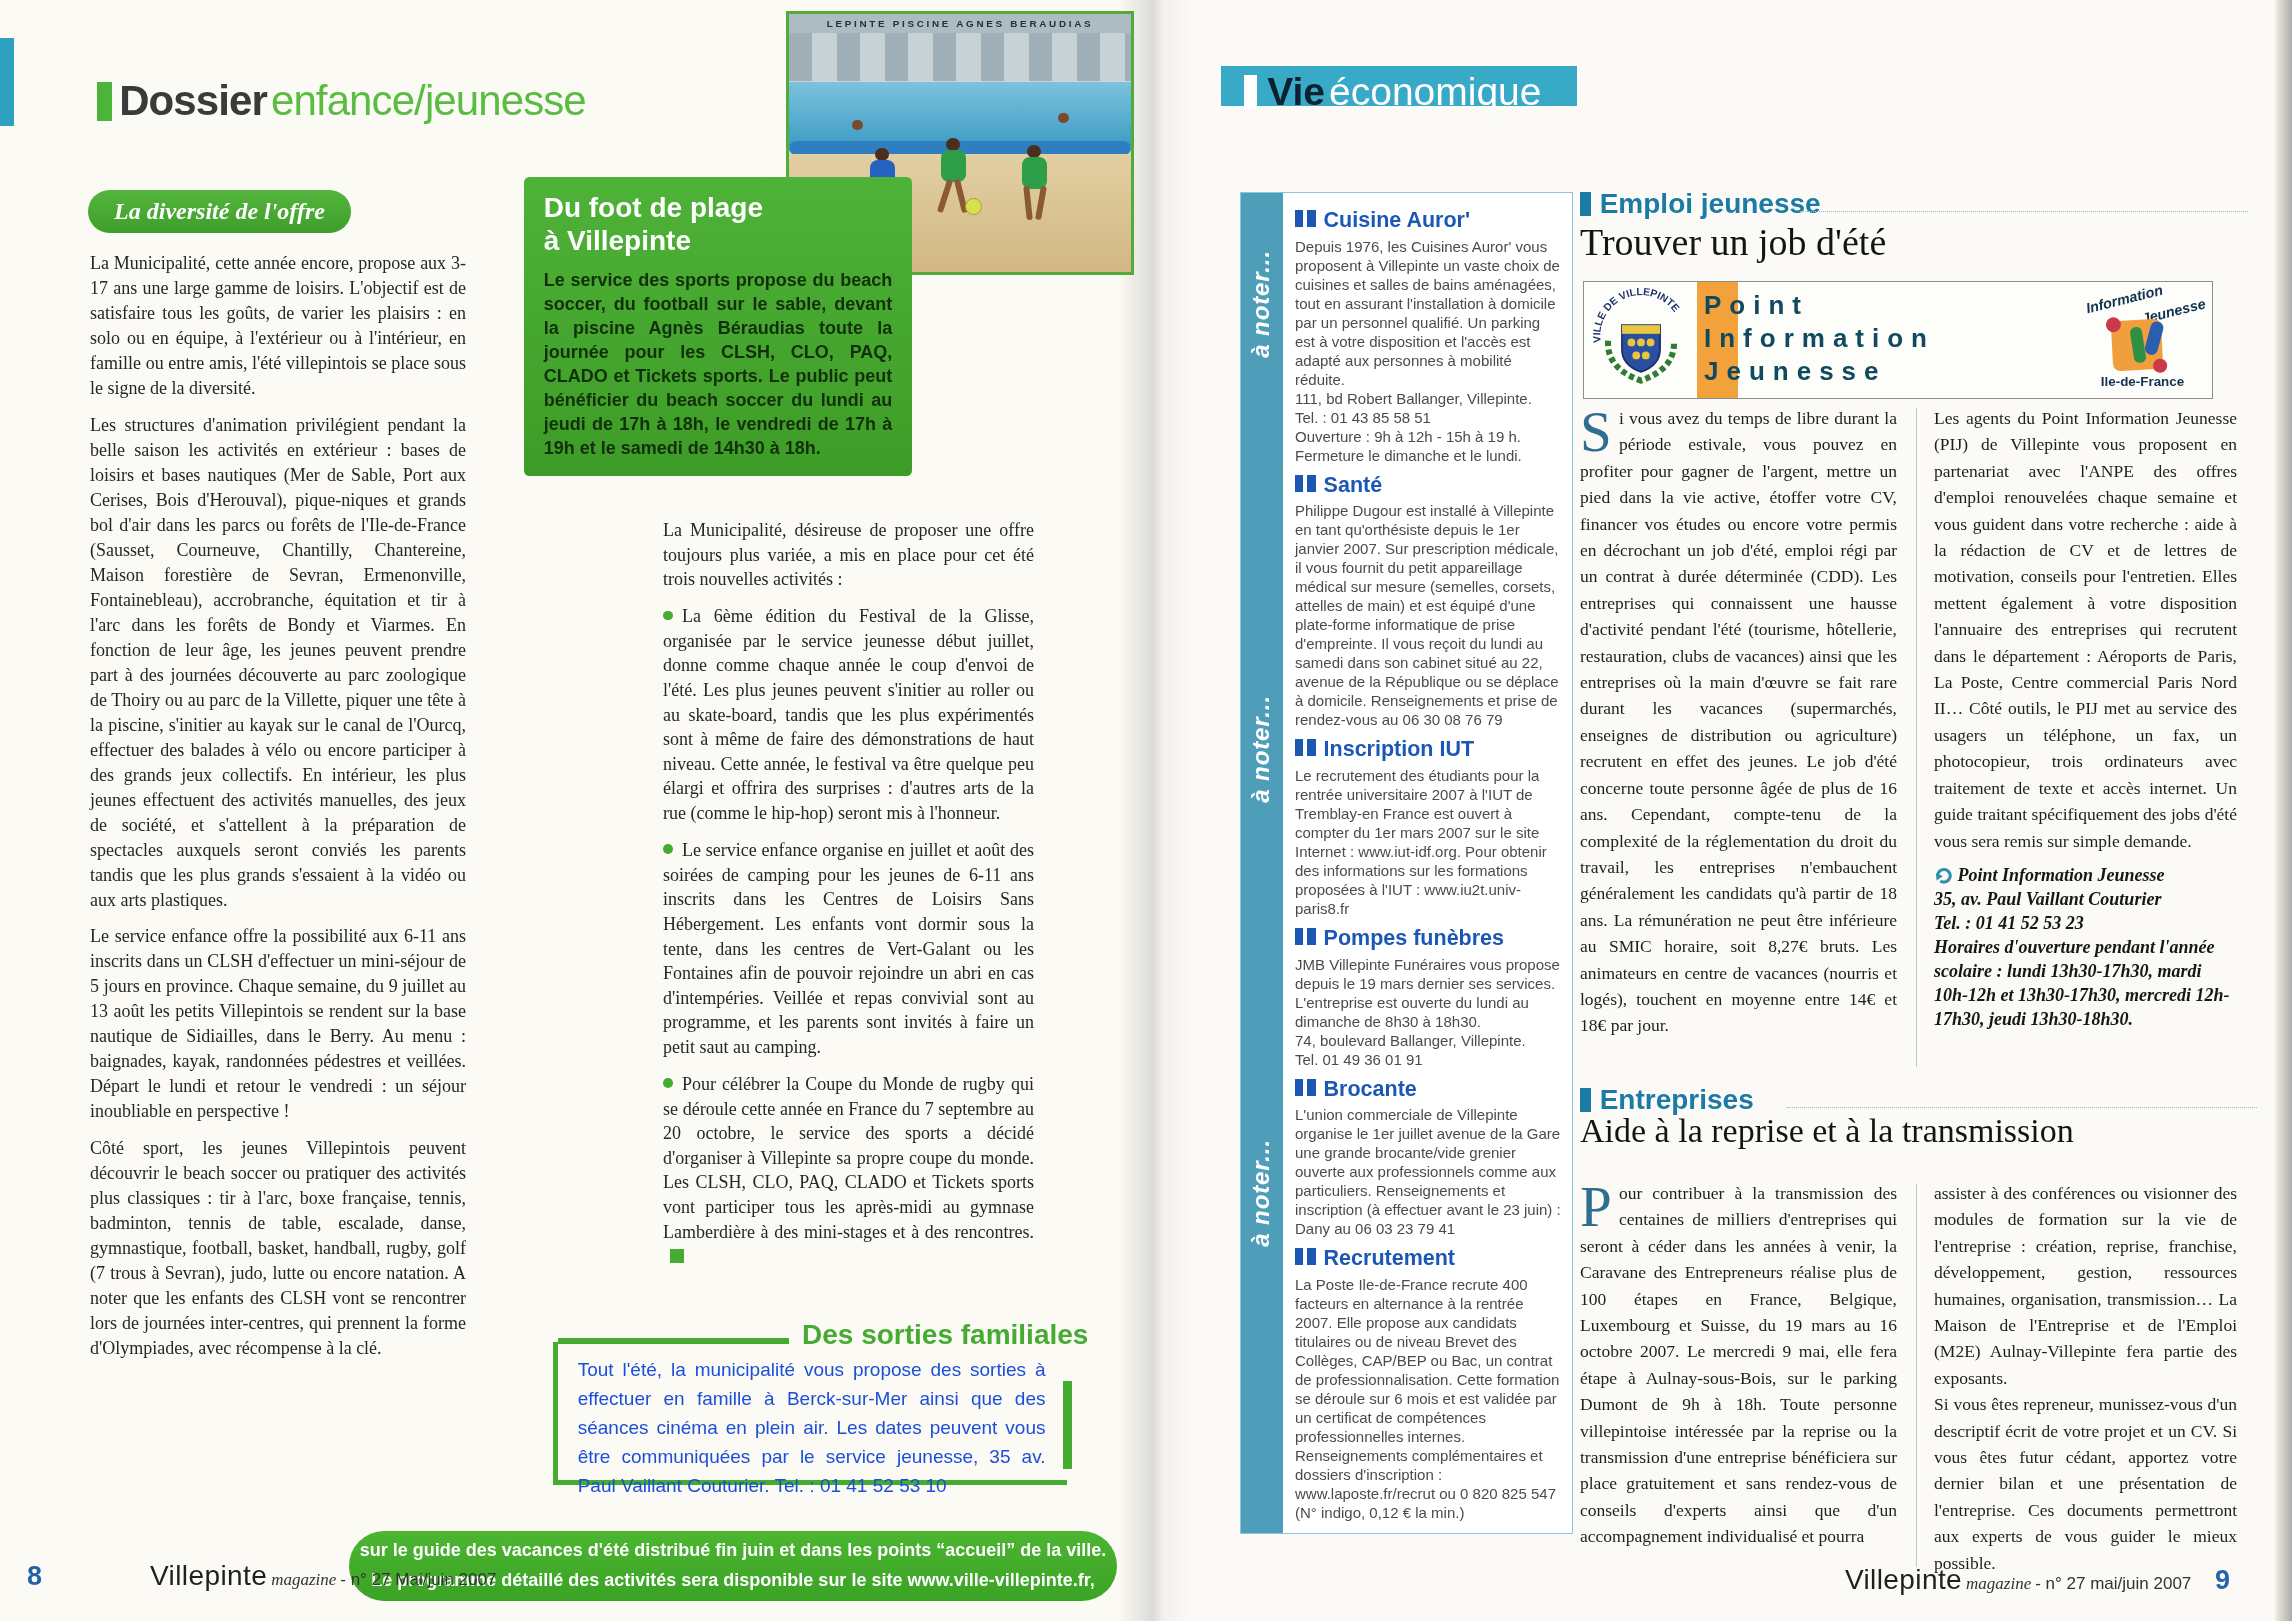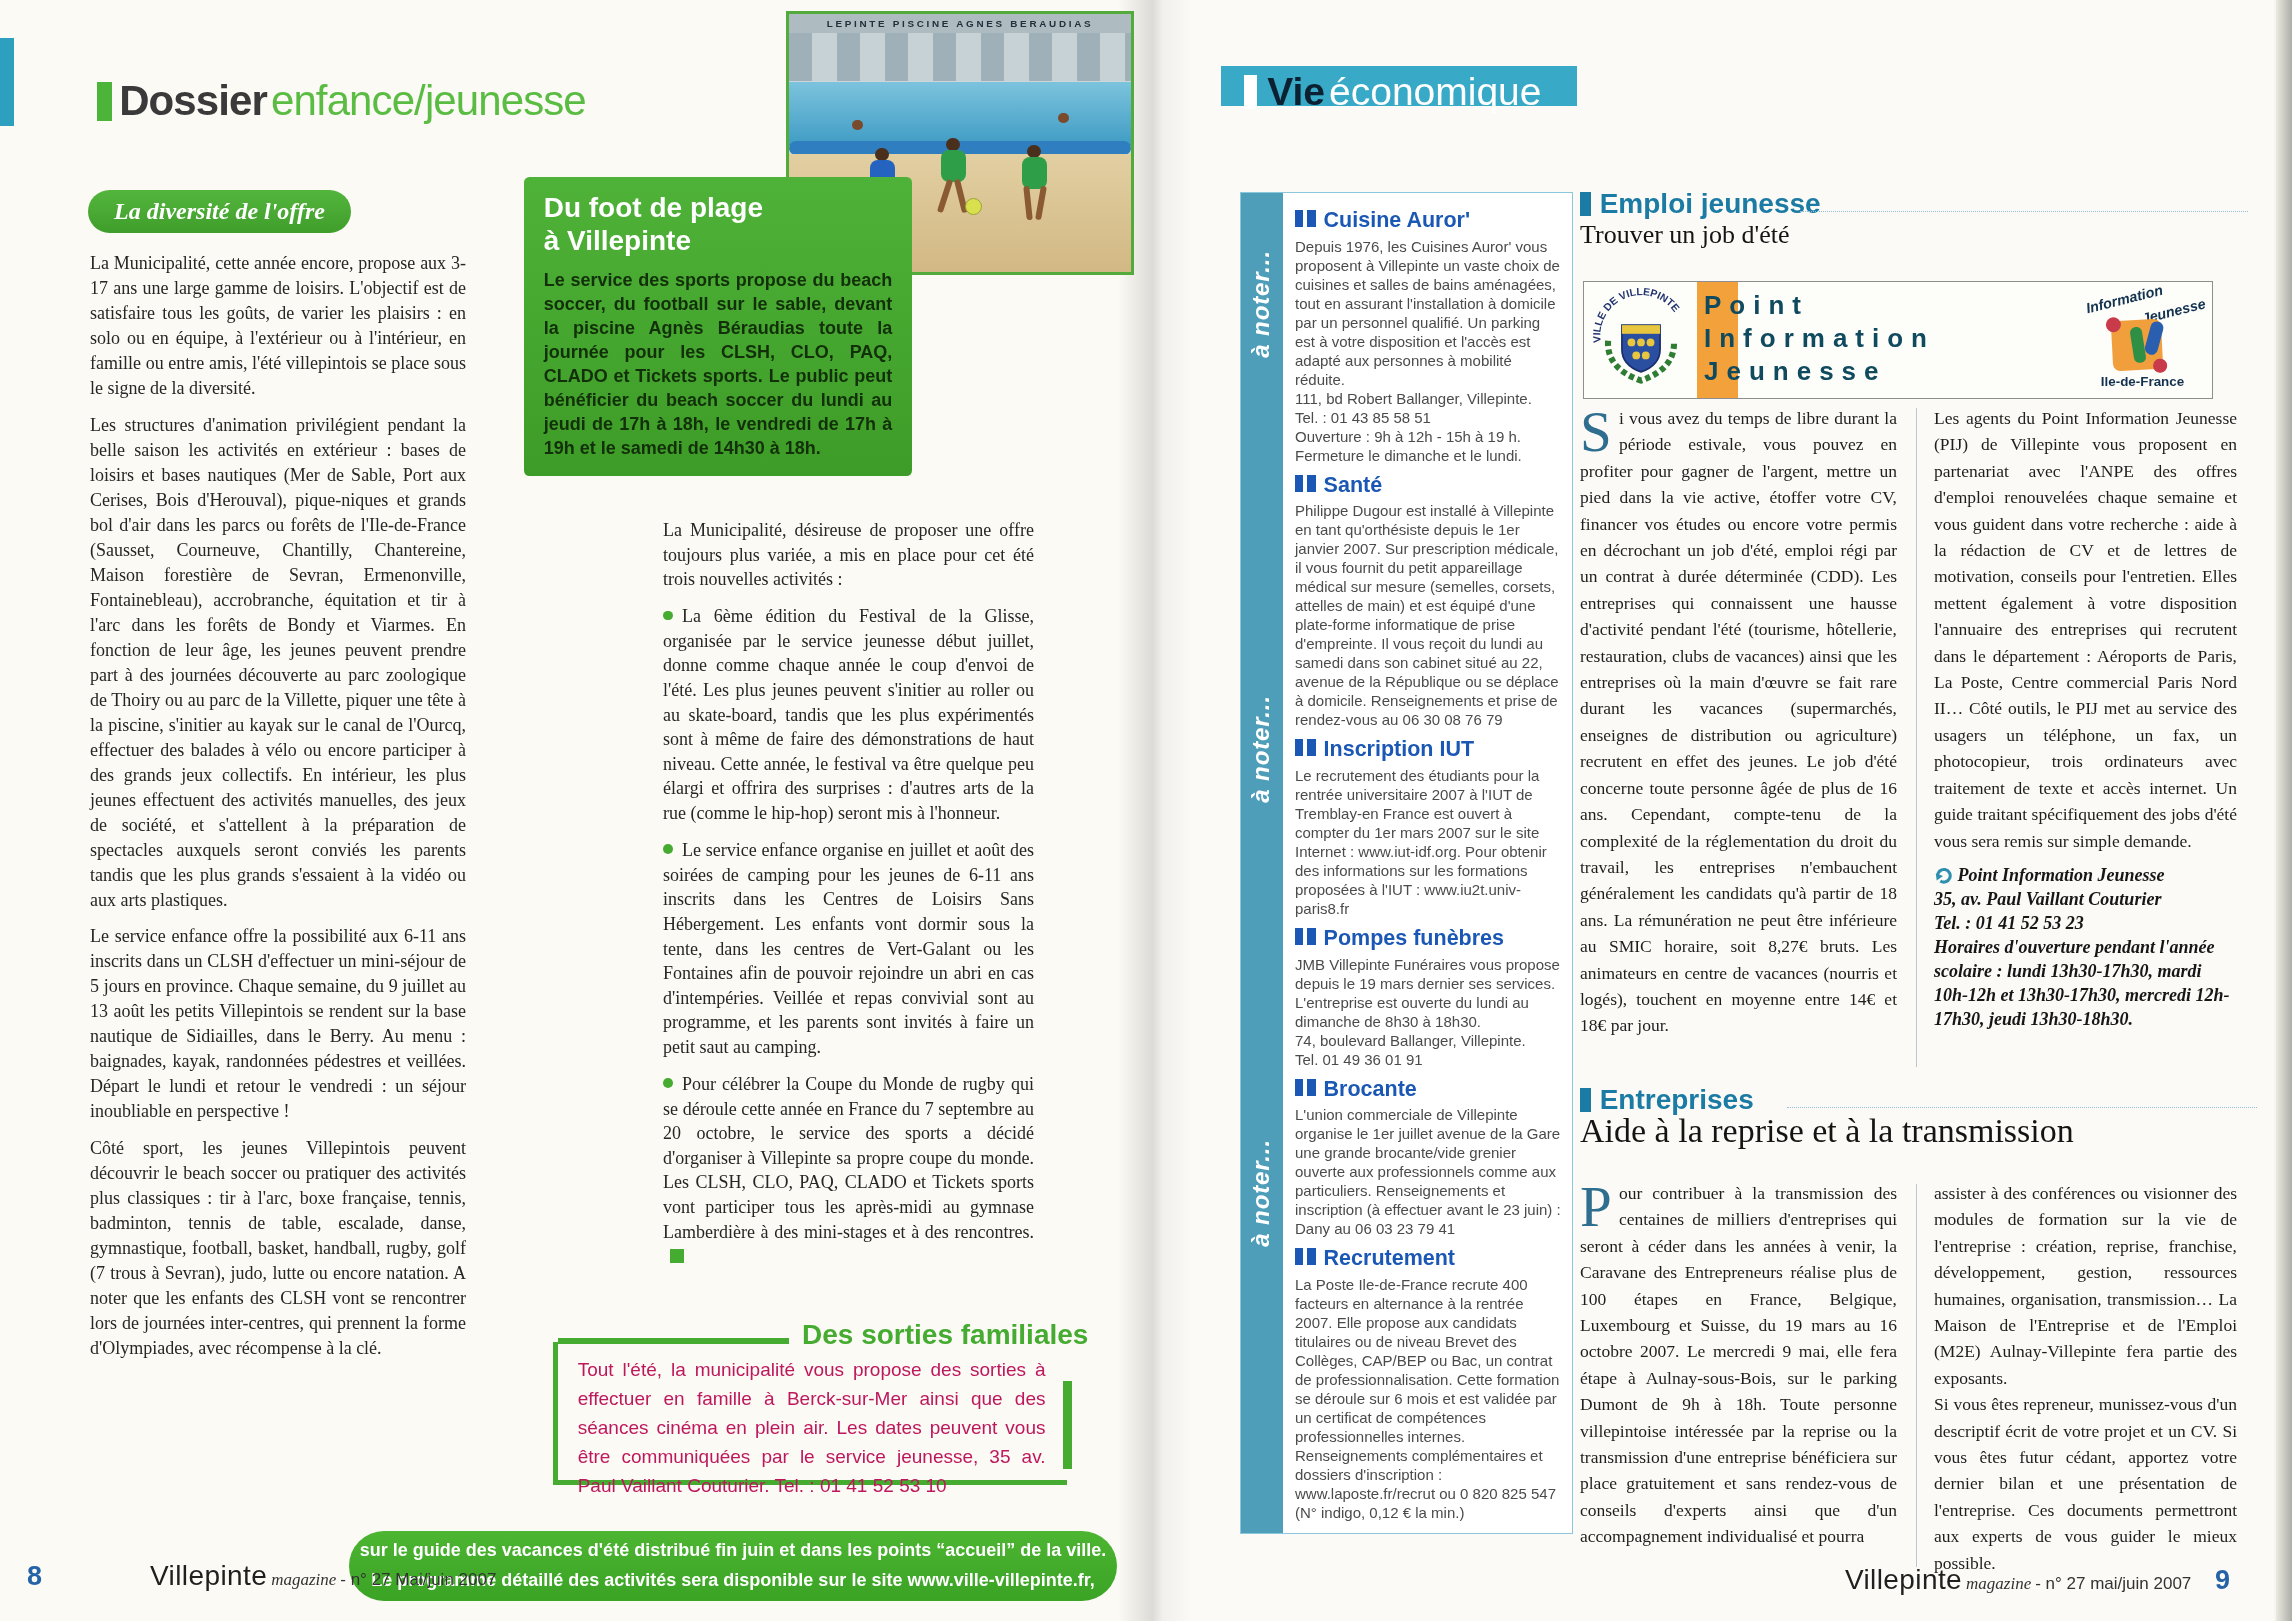--- a/index.html
+++ b/index.html
@@ -58,21 +58,21 @@
   .col2 p{margin:0 0 12.5px 0;font-family:"Liberation Serif",serif;font-size:18px;line-height:24.6px;
           text-align:justify;color:#262626;}
   .dot{display:inline-block;width:9.9px;height:9.9px;border-radius:50%;background:#46ab31;margin-right:9px;vertical-align:1.8px;}
   .endsq{display:inline-block;width:14.3px;height:14.3px;background:#46ab31;margin-left:7.2px;vertical-align:-0.9px;}
 
   .sorties{position:absolute;left:553px;top:1342px;width:514px;height:143px;
            border-left:5.4px solid #46ab31;border-bottom:5.4px solid #46ab31;box-sizing:border-box;}
   .sorties-dash{position:absolute;left:0;top:-3.6px;width:231px;height:5.4px;background:#46ab31;}
   .sorties-title{position:absolute;left:244px;top:-23px;font-size:28px;font-weight:bold;color:#46ab31;white-space:nowrap;text-align:center;}
   .sorties-bar{position:absolute;right:-5.4px;top:39px;width:9px;height:88px;background:#46ab31;}
-  .sorties-body{margin:0;padding:12.5px 21.5px 0 19.7px;font-size:19px;line-height:29px;color:#be185d;text-align:justify;}
+  .sorties-body{margin:0;padding:12.5px 21.5px 0 19.7px;font-size:19px;line-height:29px;color:#1d4ed8;text-align:justify;}
 
   .footer-pill{position:absolute;left:349px;top:1531px;width:768px;height:70px;border-radius:36px;
                background:linear-gradient(180deg,#4cb531,#3ba325);color:#fff;font-weight:bold;
                font-size:18px;line-height:29.6px;text-align:center;padding-top:5.4px;box-sizing:border-box;}
 
   .pagefoot{position:absolute;white-space:nowrap;}
   .pnum{font-size:27px;font-weight:bold;color:#2563a8;}
   .brand{font-size:28px;font-weight:normal;color:#1f1f1f;letter-spacing:0.4px;}
   .mag{font-family:"Liberation Serif",serif;font-style:italic;font-size:17px;color:#333;}
   .issue{font-size:17px;color:#333;}
@@ -104,21 +104,21 @@
   .kicker-emploi{left:1580px;top:188px;}
   .kicker-emploi .kbar{background:#1b7ba4;}
   .kicker-emploi .ktext{font-size:28px;font-weight:bold;color:#1b7ba4;}
   .kicker-entreprises{left:1580px;top:1084px;}
   .kicker-entreprises .kbar{background:#1b7ba4;}
   .kicker-entreprises .ktext{font-size:28px;font-weight:bold;color:#1b7ba4;}
   .rule1{position:absolute;left:1800px;top:211px;width:448px;border-top:1.8px dotted #93bed2;}
   .rule2{position:absolute;left:1787px;top:1107px;width:470px;border-top:1.8px dotted #93bed2;}
 
   .rtitle{position:absolute;font-family:"Liberation Serif",serif;color:#141414;white-space:nowrap;}
-  .title-emploi{left:1580px;top:220px;font-size:26px;text-align:center;}
+  .title-emploi{left:1580px;top:220px;font-size:38px;text-align:center;}
   .title-entreprises{left:1580px;top:1112px;font-size:34px;}
 
   .banner{position:absolute;left:1583px;top:281px;width:630px;height:118px;background:#fdfdfa;
           border:1.8px solid #8e8e8e;box-sizing:border-box;}
   .orange-band{position:absolute;left:113px;top:0;width:41px;height:100%;background:#f2a13b;}
   .pij-words{position:absolute;left:120px;top:7.2px;}
   .pij-words div{font-size:26px;font-weight:bold;color:#0f4a5e;letter-spacing:8px;line-height:33px;white-space:nowrap;}
   .crest-wrap{position:absolute;left:5.4px;top:5.4px;}
   .ij-logo{position:absolute;right:7.2px;top:1.8px;width:120px;height:111px;}
   .ij-w1{position:absolute;left:0;top:7.2px;font-size:14.3px;font-weight:bold;font-style:italic;color:#13324f;

